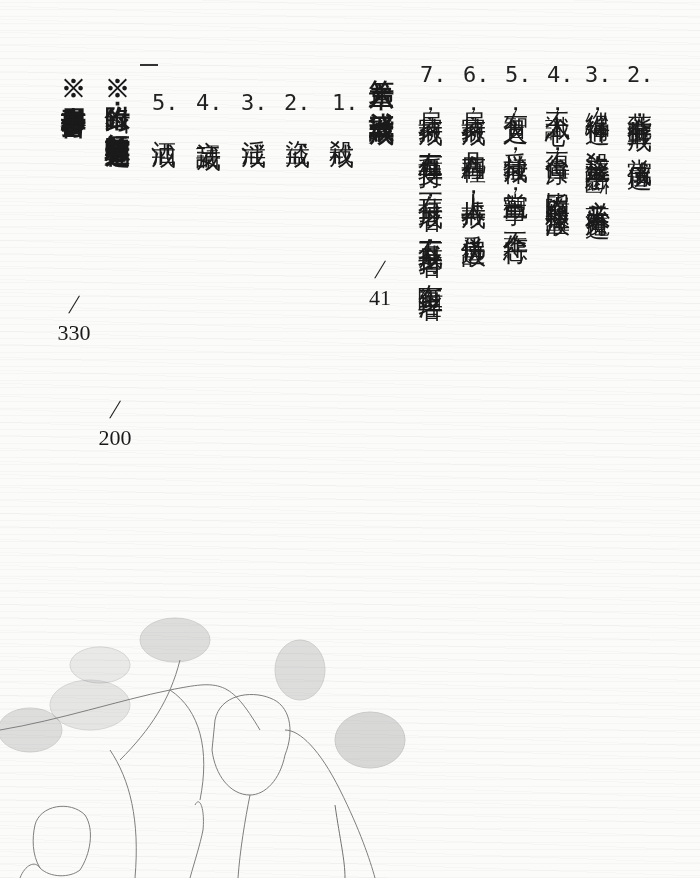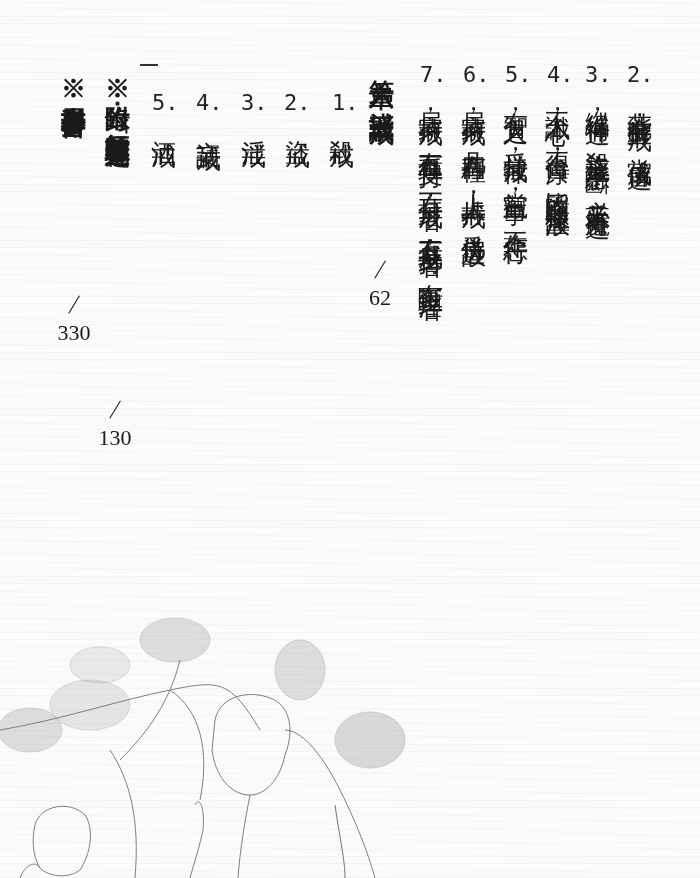--- a/index.html
+++ b/index.html
@@ -65,21 +65,21 @@
   <div class="col" style="left:458px; top:92px;">居家持戒，凡有四種；上上人持戒，爲佛道故</div>
 
   <span class="num" style="left:420px; top:62px;">7.</span>
   <div class="col" style="left:415px; top:92px;">居家持戒，有五種受持；有持一戒者，有五戒全持者，有斷正淫者</div>
 </div>
 
 <div>
   <div class="col heading" style="left:366px; top:60px; letter-spacing:2px;">第六章　淺談五戒</div>
   <div class="page-ref" style="left:360px; top:255px;">
     <span class="slash">/</span>
-    <span>62</span>
+    <span>41</span>
   </div>
 </div>
 
 <div>
   <span class="num" style="left:332px; top:90px;">1.</span>
   <div class="col" style="left:326px; top:120px;">殺戒</div>
 
   <span class="num" style="left:284px; top:90px;">2.</span>
   <div class="col" style="left:282px; top:120px;">盜戒</div>
 
@@ -92,21 +92,21 @@
   <span class="num" style="left:152px; top:90px;">5.</span>
   <div class="col" style="left:148px; top:120px;">酒戒</div>
 </div>
 
 <div class="dash" style="left:140px; top:64px; width:18px;"></div>
 
 <div>
   <div class="col heading" style="left:102px; top:60px; letter-spacing:1px;">※附錄：師尊慈示「幸福之道」</div>
   <div class="page-ref" style="left:95px; top:395px;">
     <span class="slash">/</span>
-    <span>130</span>
+    <span>200</span>
   </div>
 </div>
 
 <div>
   <div class="col heading" style="left:58px; top:60px; letter-spacing:1px;">※本書引用參考書目</div>
   <div class="page-ref" style="left:54px; top:290px;">
     <span class="slash">/</span>
     <span>330</span>
   </div>
 </div>

